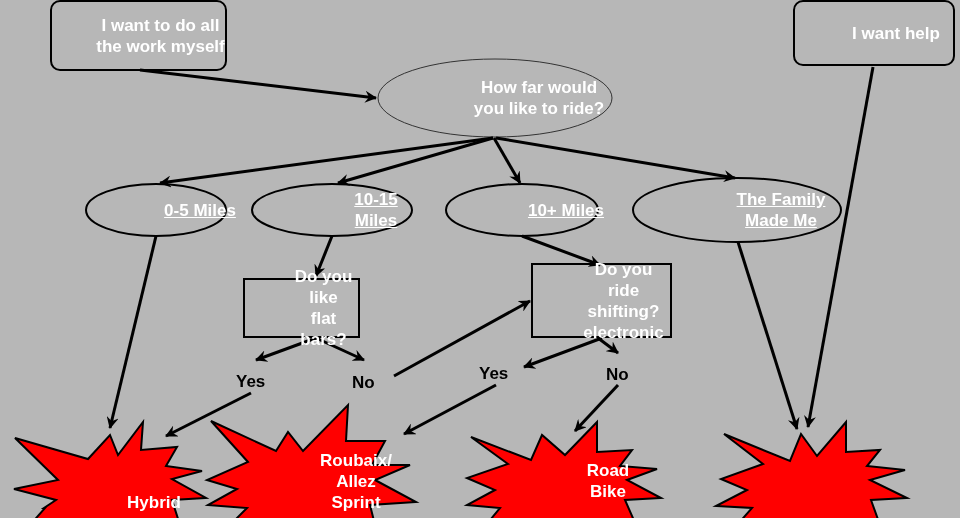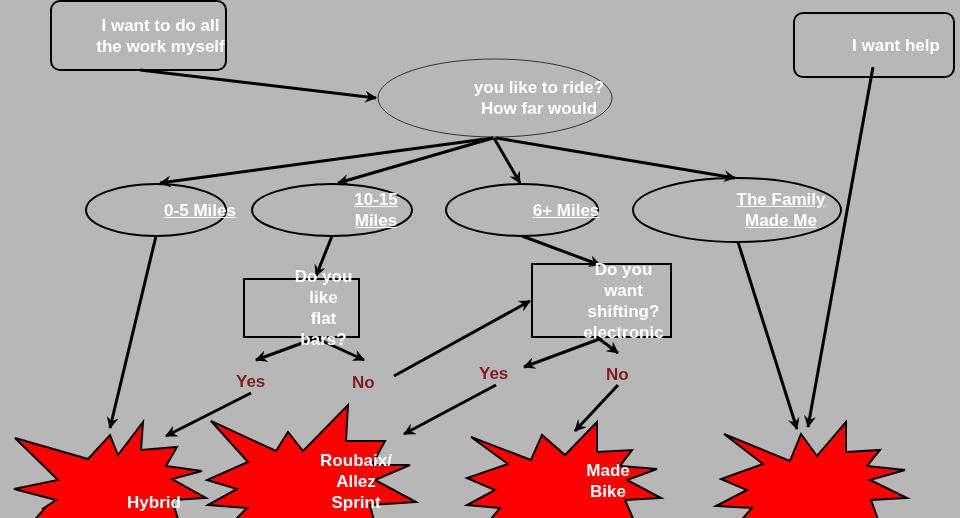--- a/index.html
+++ b/index.html
@@ -3,21 +3,21 @@
 <meta charset="utf-8">
 <style>
   html, body { margin: 0; padding: 0; }
   body { width: 960px; height: 518px; background: #b7b7b7; overflow: hidden; position: relative; font-family: "Liberation Sans", sans-serif; }
   svg#diagram { position: absolute; left: 0; top: 0; width: 960px; height: 518px; }
   .node-text { position: absolute; color: #ffffff; font-weight: bold; font-size: 17px; line-height: 21px; text-align: center; display: flex; align-items: center; justify-content: center; padding-left: 44px; }
   .node-text span { display: block; }
   .u { text-decoration: underline; }
   .rbox { border: 2px solid #000; border-radius: 10px; box-sizing: border-box; }
   .sbox { border: 2px solid #000; box-sizing: border-box; }
-  .label { position: absolute; color: #7f1d1d; font-weight: bold; font-size: 17px; line-height: 20px; }
+  .label { position: absolute; color: #000000; font-weight: bold; font-size: 17px; line-height: 20px; }
 </style>
 </head>
 <body>
 
 <svg id="diagram" viewBox="0 0 960 518">
   <defs>
     <marker id="ah" viewBox="0 0 12 12" refX="11" refY="6" markerWidth="12" markerHeight="12" markerUnits="userSpaceOnUse" orient="auto">
       <path d="M0,0 L12,6 L0,12 L4,6 Z" fill="#000"></path>
     </marker>
   </defs>
@@ -52,62 +52,62 @@
   <polygon fill="#ff0000" stroke="#000" stroke-width="2" points="471,437 531,460 542,435 565,455 597,422 597,452 632,450 620,466 657,469 627,480 661,498 625,500 636,525 486,525 500,508 467,505 495,490 467,478 508,464"></polygon>
   <polygon fill="#ff0000" stroke="#000" stroke-width="2" points="724,434 790,461 801,434 817,456 846,422 846,452 880,450 867,466 905,470 870,480 907,498 871,500 880,525 737,525 752,508 716,506 747,490 721,479 763,464"></polygon>
 </svg>
 
 <div class="node-text rbox" style="left:50px;top:0;width:177px;height:71px;">
   <div>
       <span>I want to do all</span>
       <span>the work myself</span>
     </div>
 </div>
-<div class="node-text rbox" style="left:793px;top:12px;width:162px;height:66px;">
+<div class="node-text rbox" style="left:793px;top:0;width:162px;height:66px;">
   <div>
       <span>I want help</span>
     </div>
 </div>
 
 <div class="node-text" style="left:380px;top:68px;width:230px;height:60px;">
   <div>
+      <span>How far would</span>
       <span>you like to ride?</span>
-      <span>How far would</span>
     </div>
 </div>
 
 <div class="node-text u" style="left:90px;top:195px;width:132px;height:30px;">
   <span>0-5 Miles</span>
 </div>
 <div class="node-text u" style="left:262px;top:187px;width:140px;height:46px;">
   <div>
       <span>10-15</span>
       <span>Miles</span>
     </div>
 </div>
 <div class="node-text u" style="left:450px;top:195px;width:144px;height:30px;">
-  <span>6+ Miles</span>
+  <span>10+ Miles</span>
 </div>
 <div class="node-text u" style="left:640px;top:187px;width:194px;height:46px;">
   <div>
       <span>The Family</span>
       <span>Made Me</span>
     </div>
 </div>
 
 <div class="node-text sbox" style="left:243px;top:278px;width:117px;height:60px;">
   <div>
       <span>Do you like</span>
       <span>flat bars?</span>
     </div>
 </div>
 
 <div class="node-text sbox" style="left:531px;top:263px;width:141px;height:75px;">
   <div>
-      <span>Do you want</span>
+      <span>Do you ride</span>
       <span>shifting?</span>
       <span>electronic</span>
     </div>
 </div>
 
 <div class="label" style="left:236px;top:372px;">Yes</div>
 <div class="label" style="left:352px;top:373px;">No</div>
 <div class="label" style="left:479px;top:364px;">Yes</div>
 <div class="label" style="left:606px;top:365px;">No</div>
 
@@ -116,19 +116,19 @@
 </div>
 <div class="node-text" style="left:252px;top:448px;width:120px;height:66px;">
   <div>
       <span>Roubaix/</span>
       <span>Allez</span>
       <span>Sprint</span>
     </div>
 </div>
 <div class="node-text" style="left:514px;top:459px;width:100px;height:44px;">
   <div>
-      <span>Made</span>
+      <span>Road</span>
       <span>Bike</span>
     </div>
 </div>
 <div class="node-text" style="left:760px;top:466px;width:100px;height:30px;margin-top:48px;">
   <span>Como</span>
 </div>
 
 </body></html>

